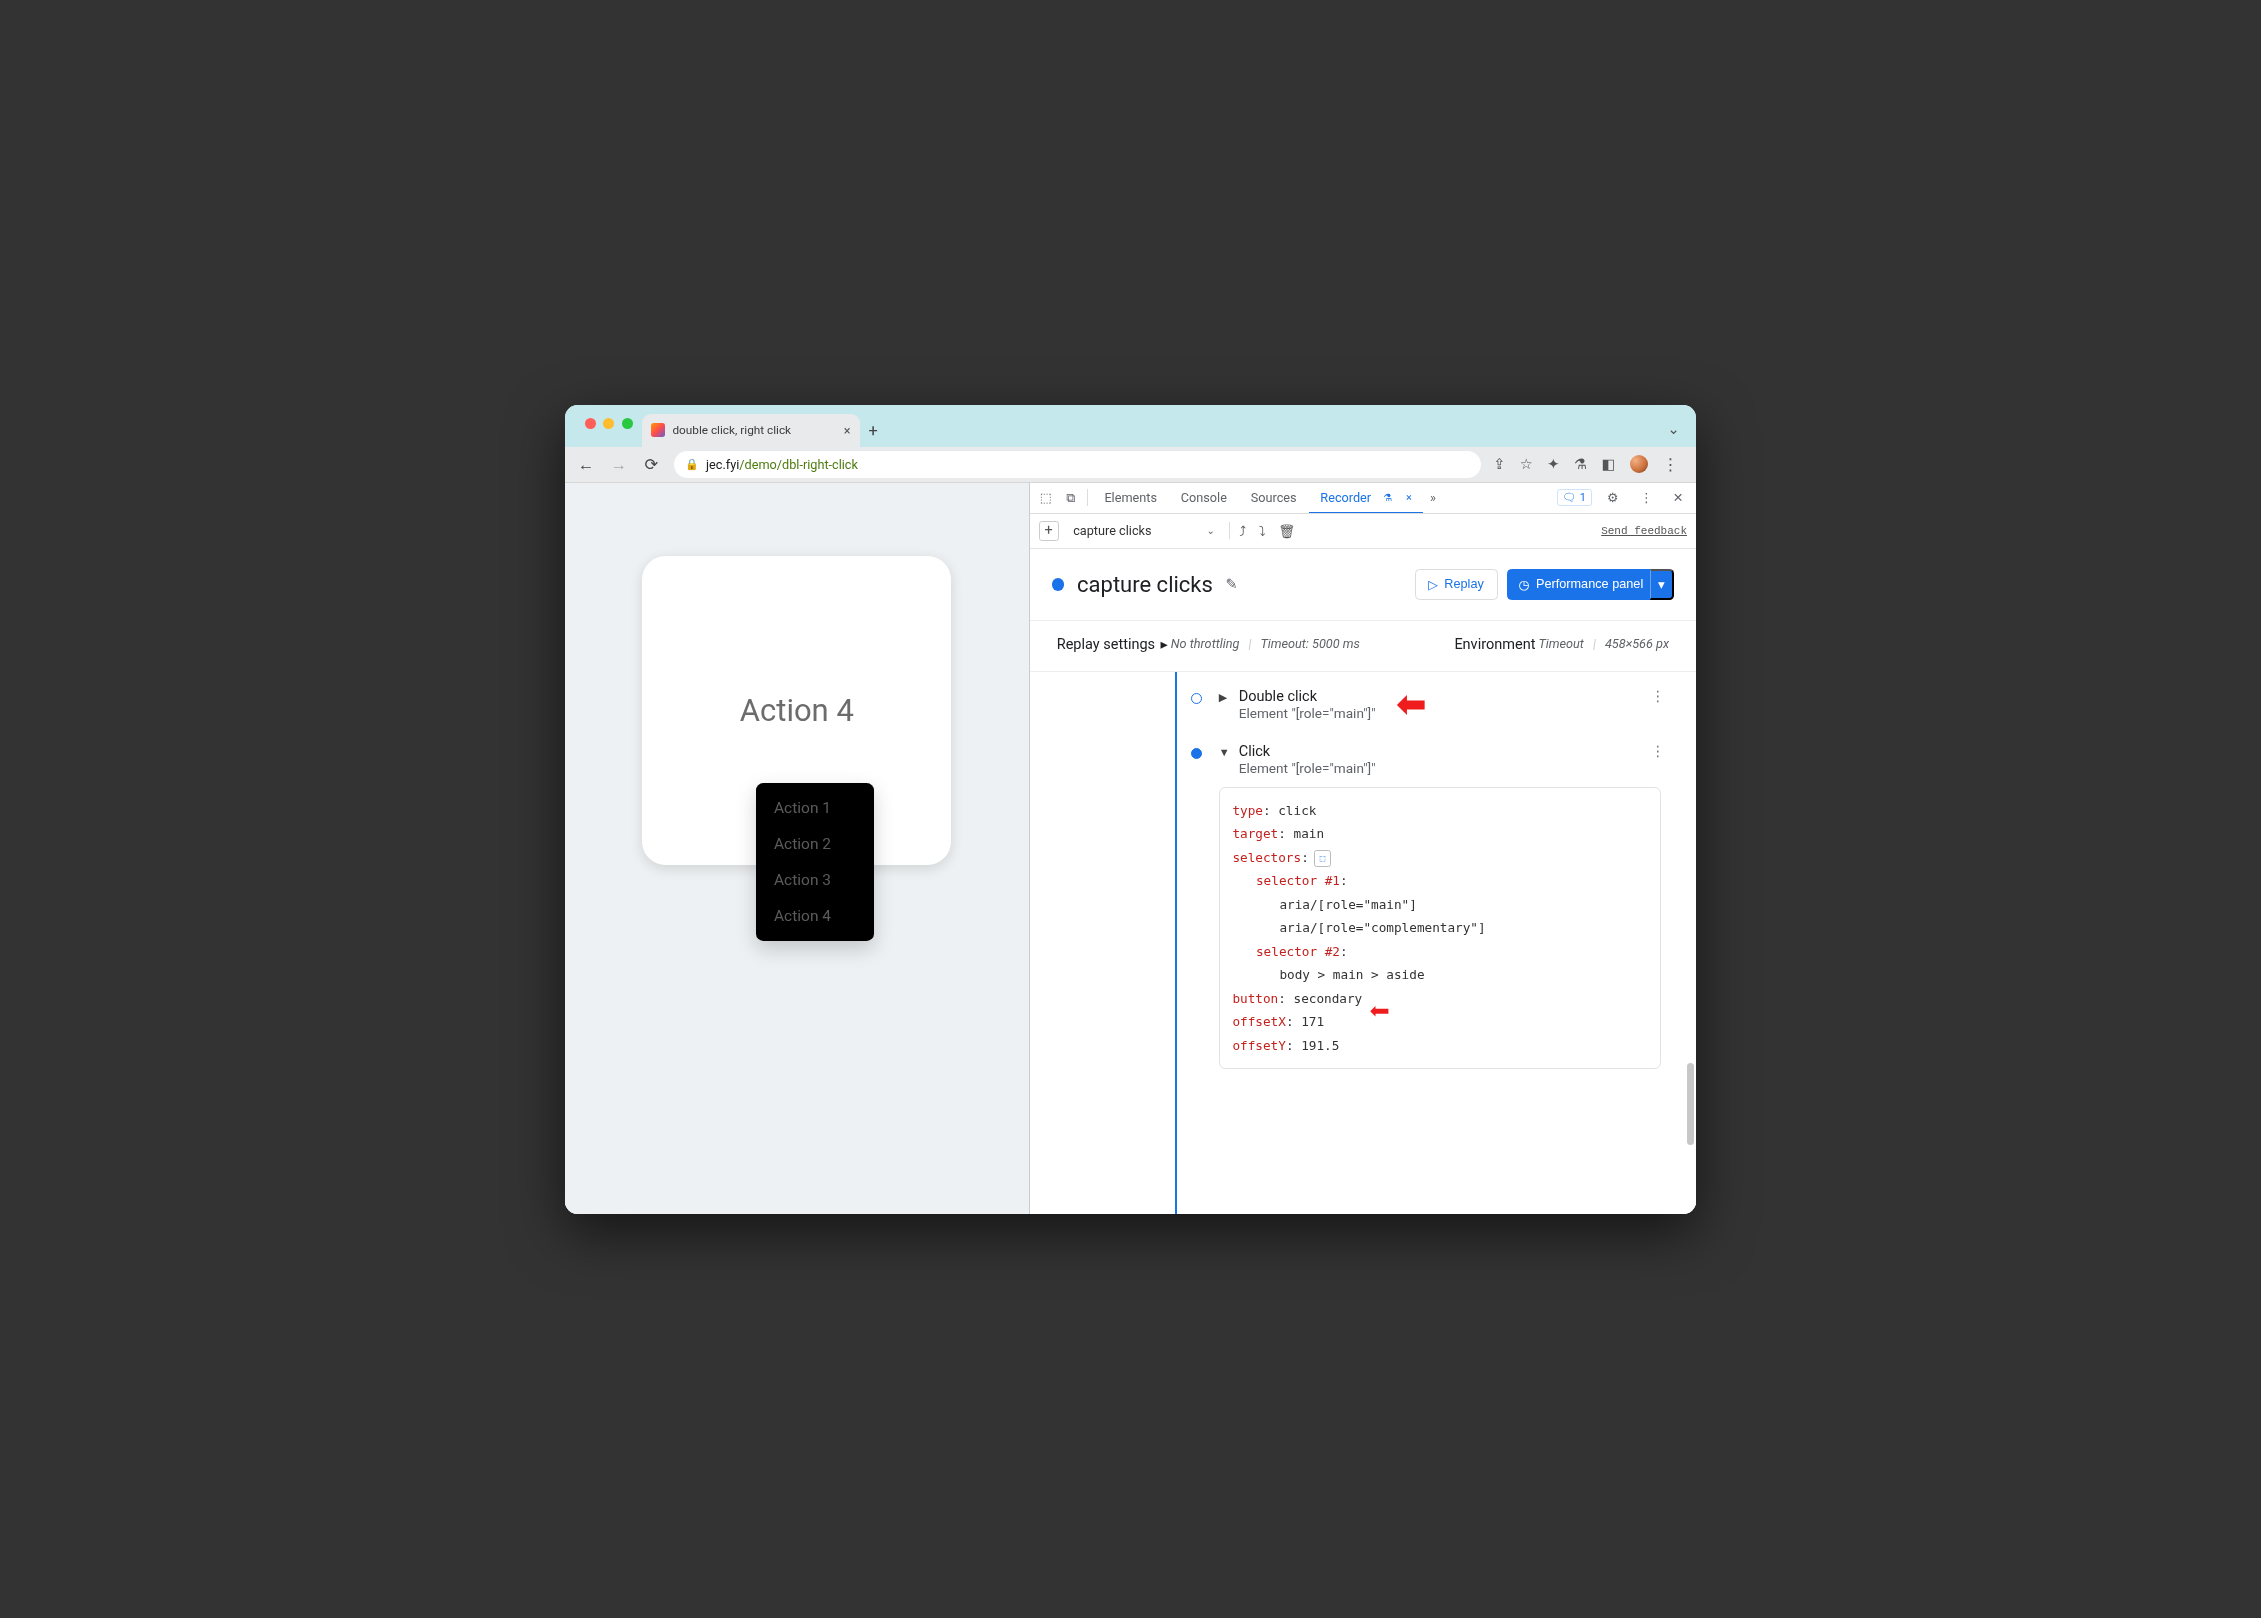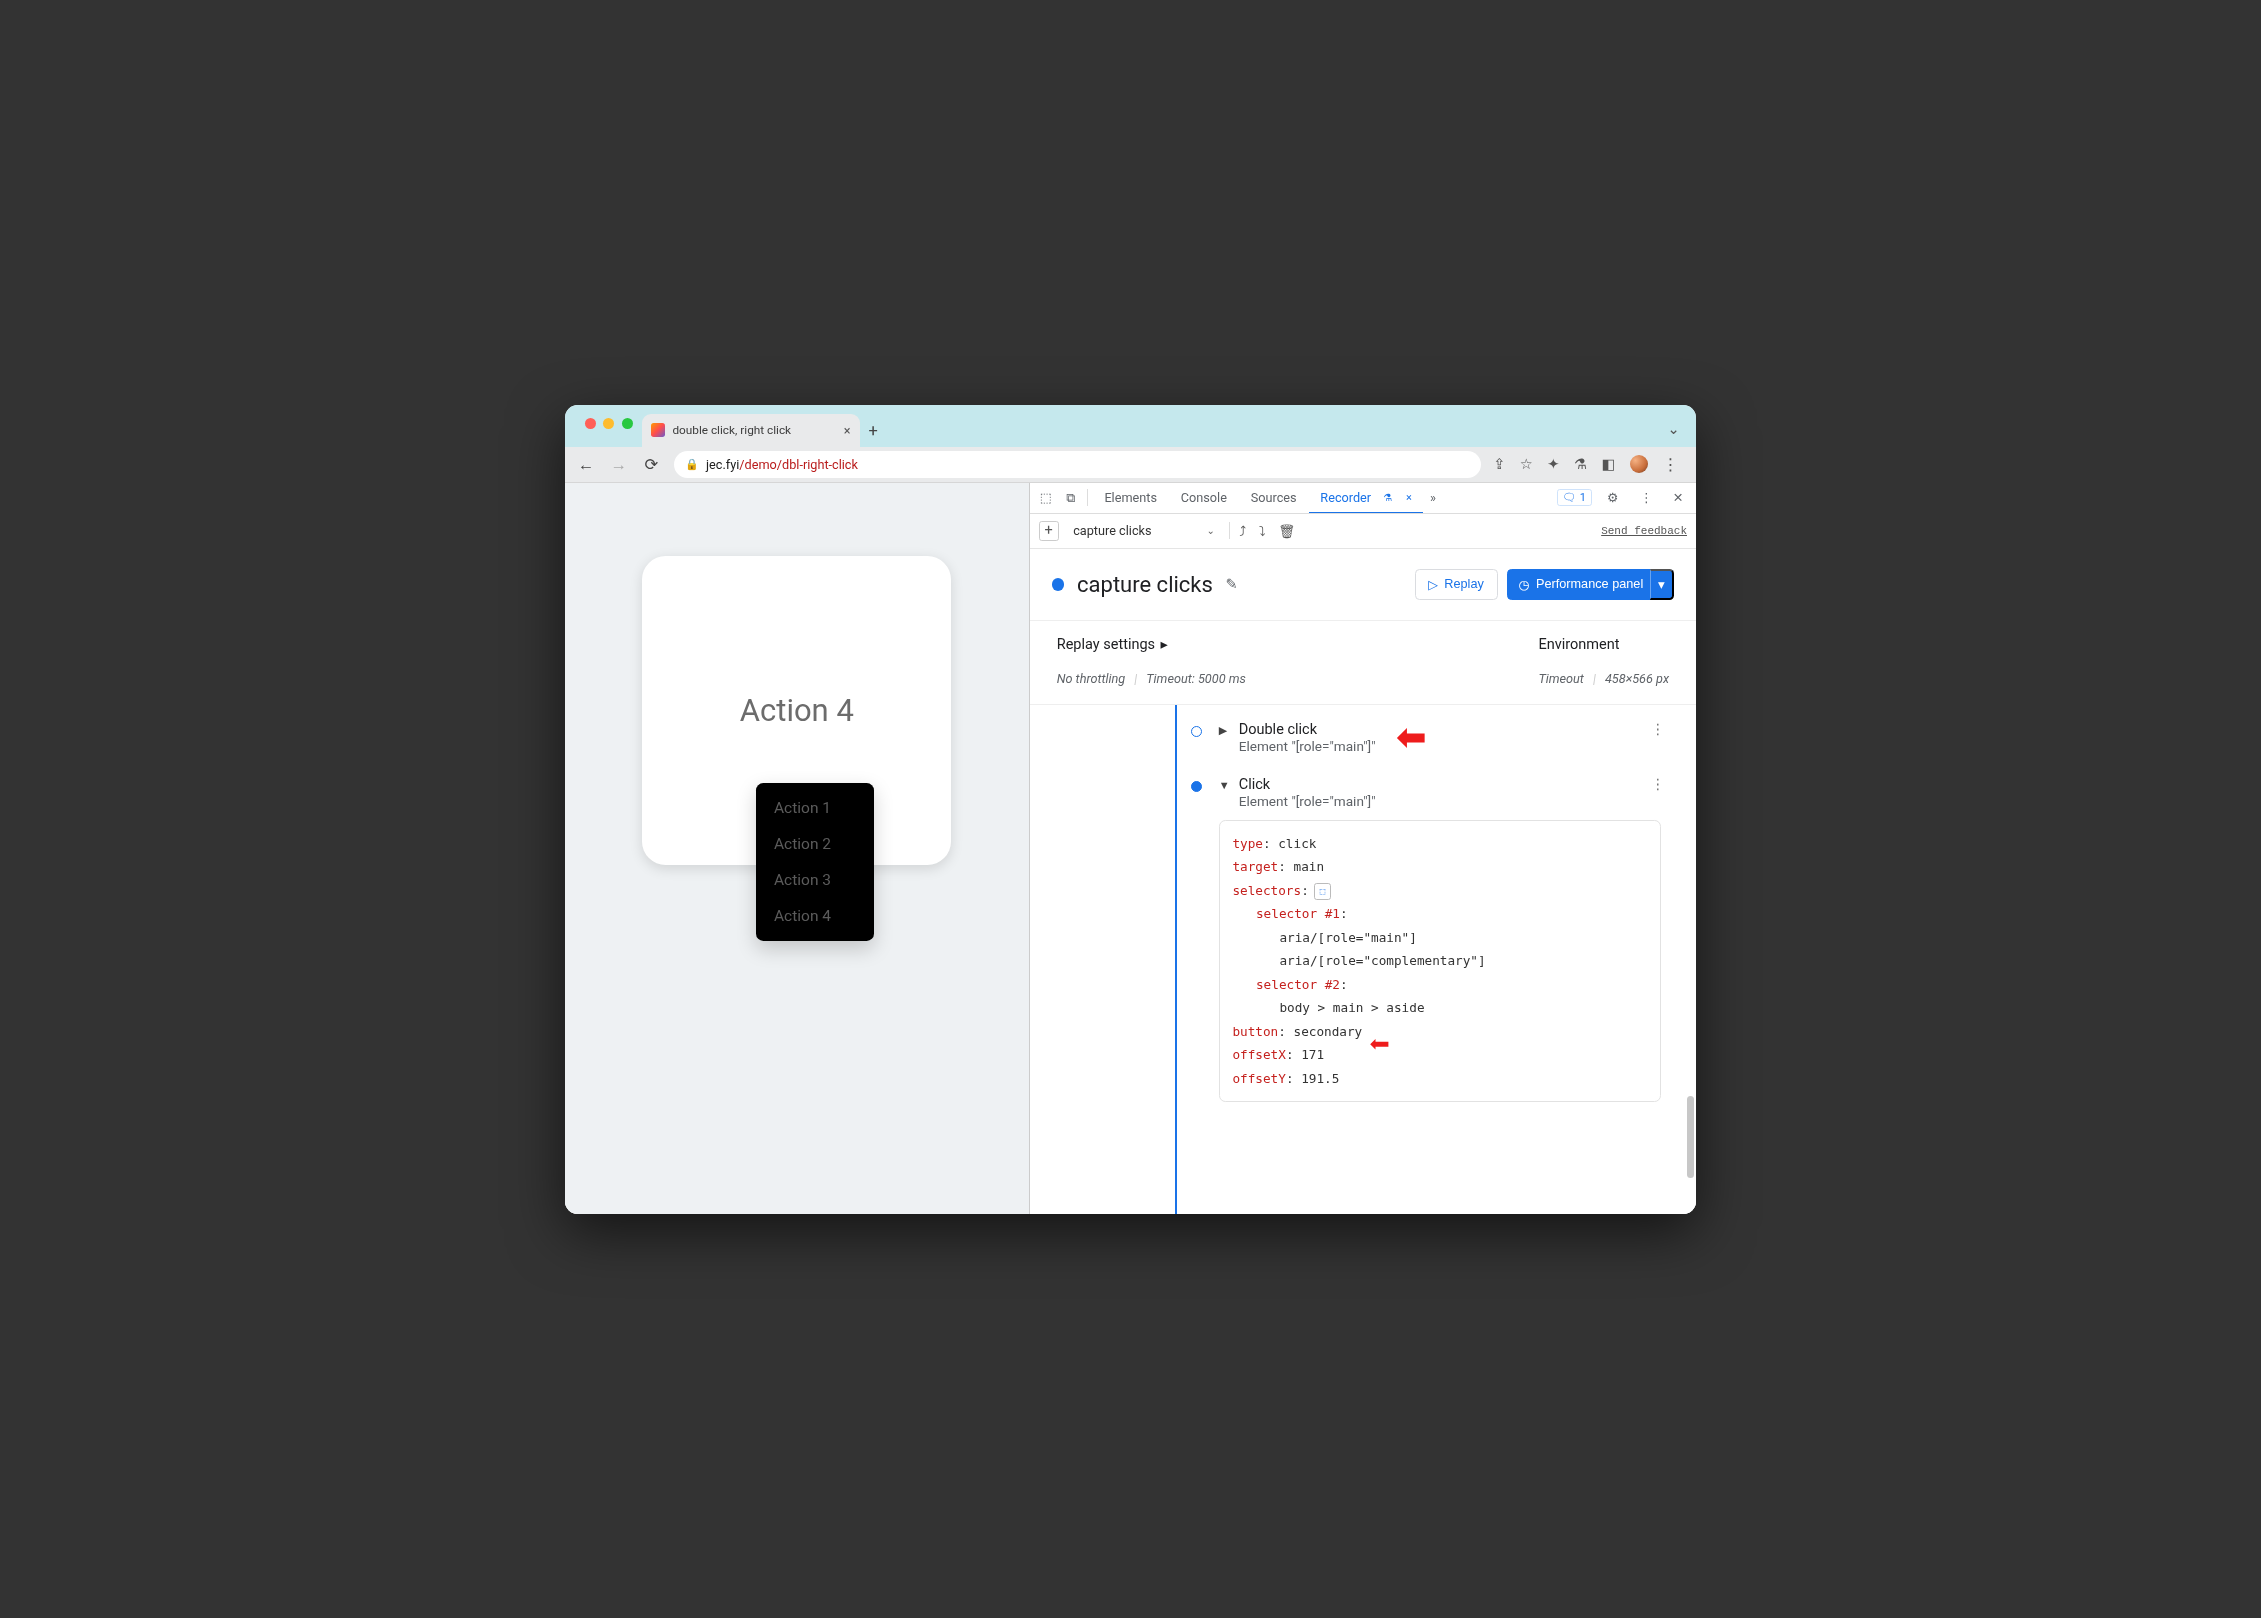--- a/index.html
+++ b/index.html
@@ -70,21 +70,21 @@
     height:27px;
     display:flex;
     align-items:center;
     padding:0 11px;
     font-size:12.7px;
     color:#3c3c3c;
     gap:7.3px;
   }
   .omnibox .lock { color:#666; font-size:11px; }
   .omnibox .host { color:#202020; }
-  .omnibox .path { color:#b91c1c; }
+  .omnibox .path { color:#4d7c0f; }
   .right-icons { display:flex; align-items:center; gap:14.5px; padding-right:5.5px; }
   .ricon { color:#555; font-size:14.5px; }
   .avatar { width:18px; height:18px; border-radius:50%; background: radial-gradient(circle at 30% 30%, #f5b183, #c96e3b 60%, #6b3820); }
   .kebab { font-size:16.4px; letter-spacing:0.9px; }
   
   .content {
     flex:1;
     display:flex;
     background:#eef1f3;
     overflow:hidden;
@@ -180,21 +180,21 @@
   .btn-outline { border:0.9px solid #dadce0; background:#fff; color:#1a73e8; padding:6.4px 12.7px; border-radius:4.5px; display:flex;align-items:center;gap:6.4px;font-size:12.7px;}
   .btn-primary { background:#1a73e8;border:0.9px solid #1a73e8;color:#fff;padding:6.4px 11px;border-radius:4.5px;display:flex;align-items:center;gap:6.4px;font-size:12.7px;}
   .btn-drop { background:#1a73e8;color:#fff;border-left:0.9px solid rgba(255,255,255,0.35);padding:6.4px 7.3px;border-radius:0 4.5px 4.5px 0;margin-left:-5.5px;}
   
   .rec-settings {
     padding:14.5px 27px 18px 27px;
     border-bottom:0.9px solid #eee;
     display:flex;
     justify-content:space-between;
   }
-  .rs-col { display:flex;flex-direction:column;gap:18px;}
+  .rs-col { display:flex;flex-direction:row;gap:3px;}
   .rs-title { font-size:14.5px;color:#202124;display:flex;align-items:center;gap:5.5px;}
   .rs-line { font-size:12.7px;color:#5f6368;display:flex;gap:9px;font-style:italic;}
   .rs-line .pipe { color:#ccc; }
   
   .steps {
     flex:1;
     overflow:auto;
     position:relative;
     padding: 9px 22px 9px 22px;
   }

